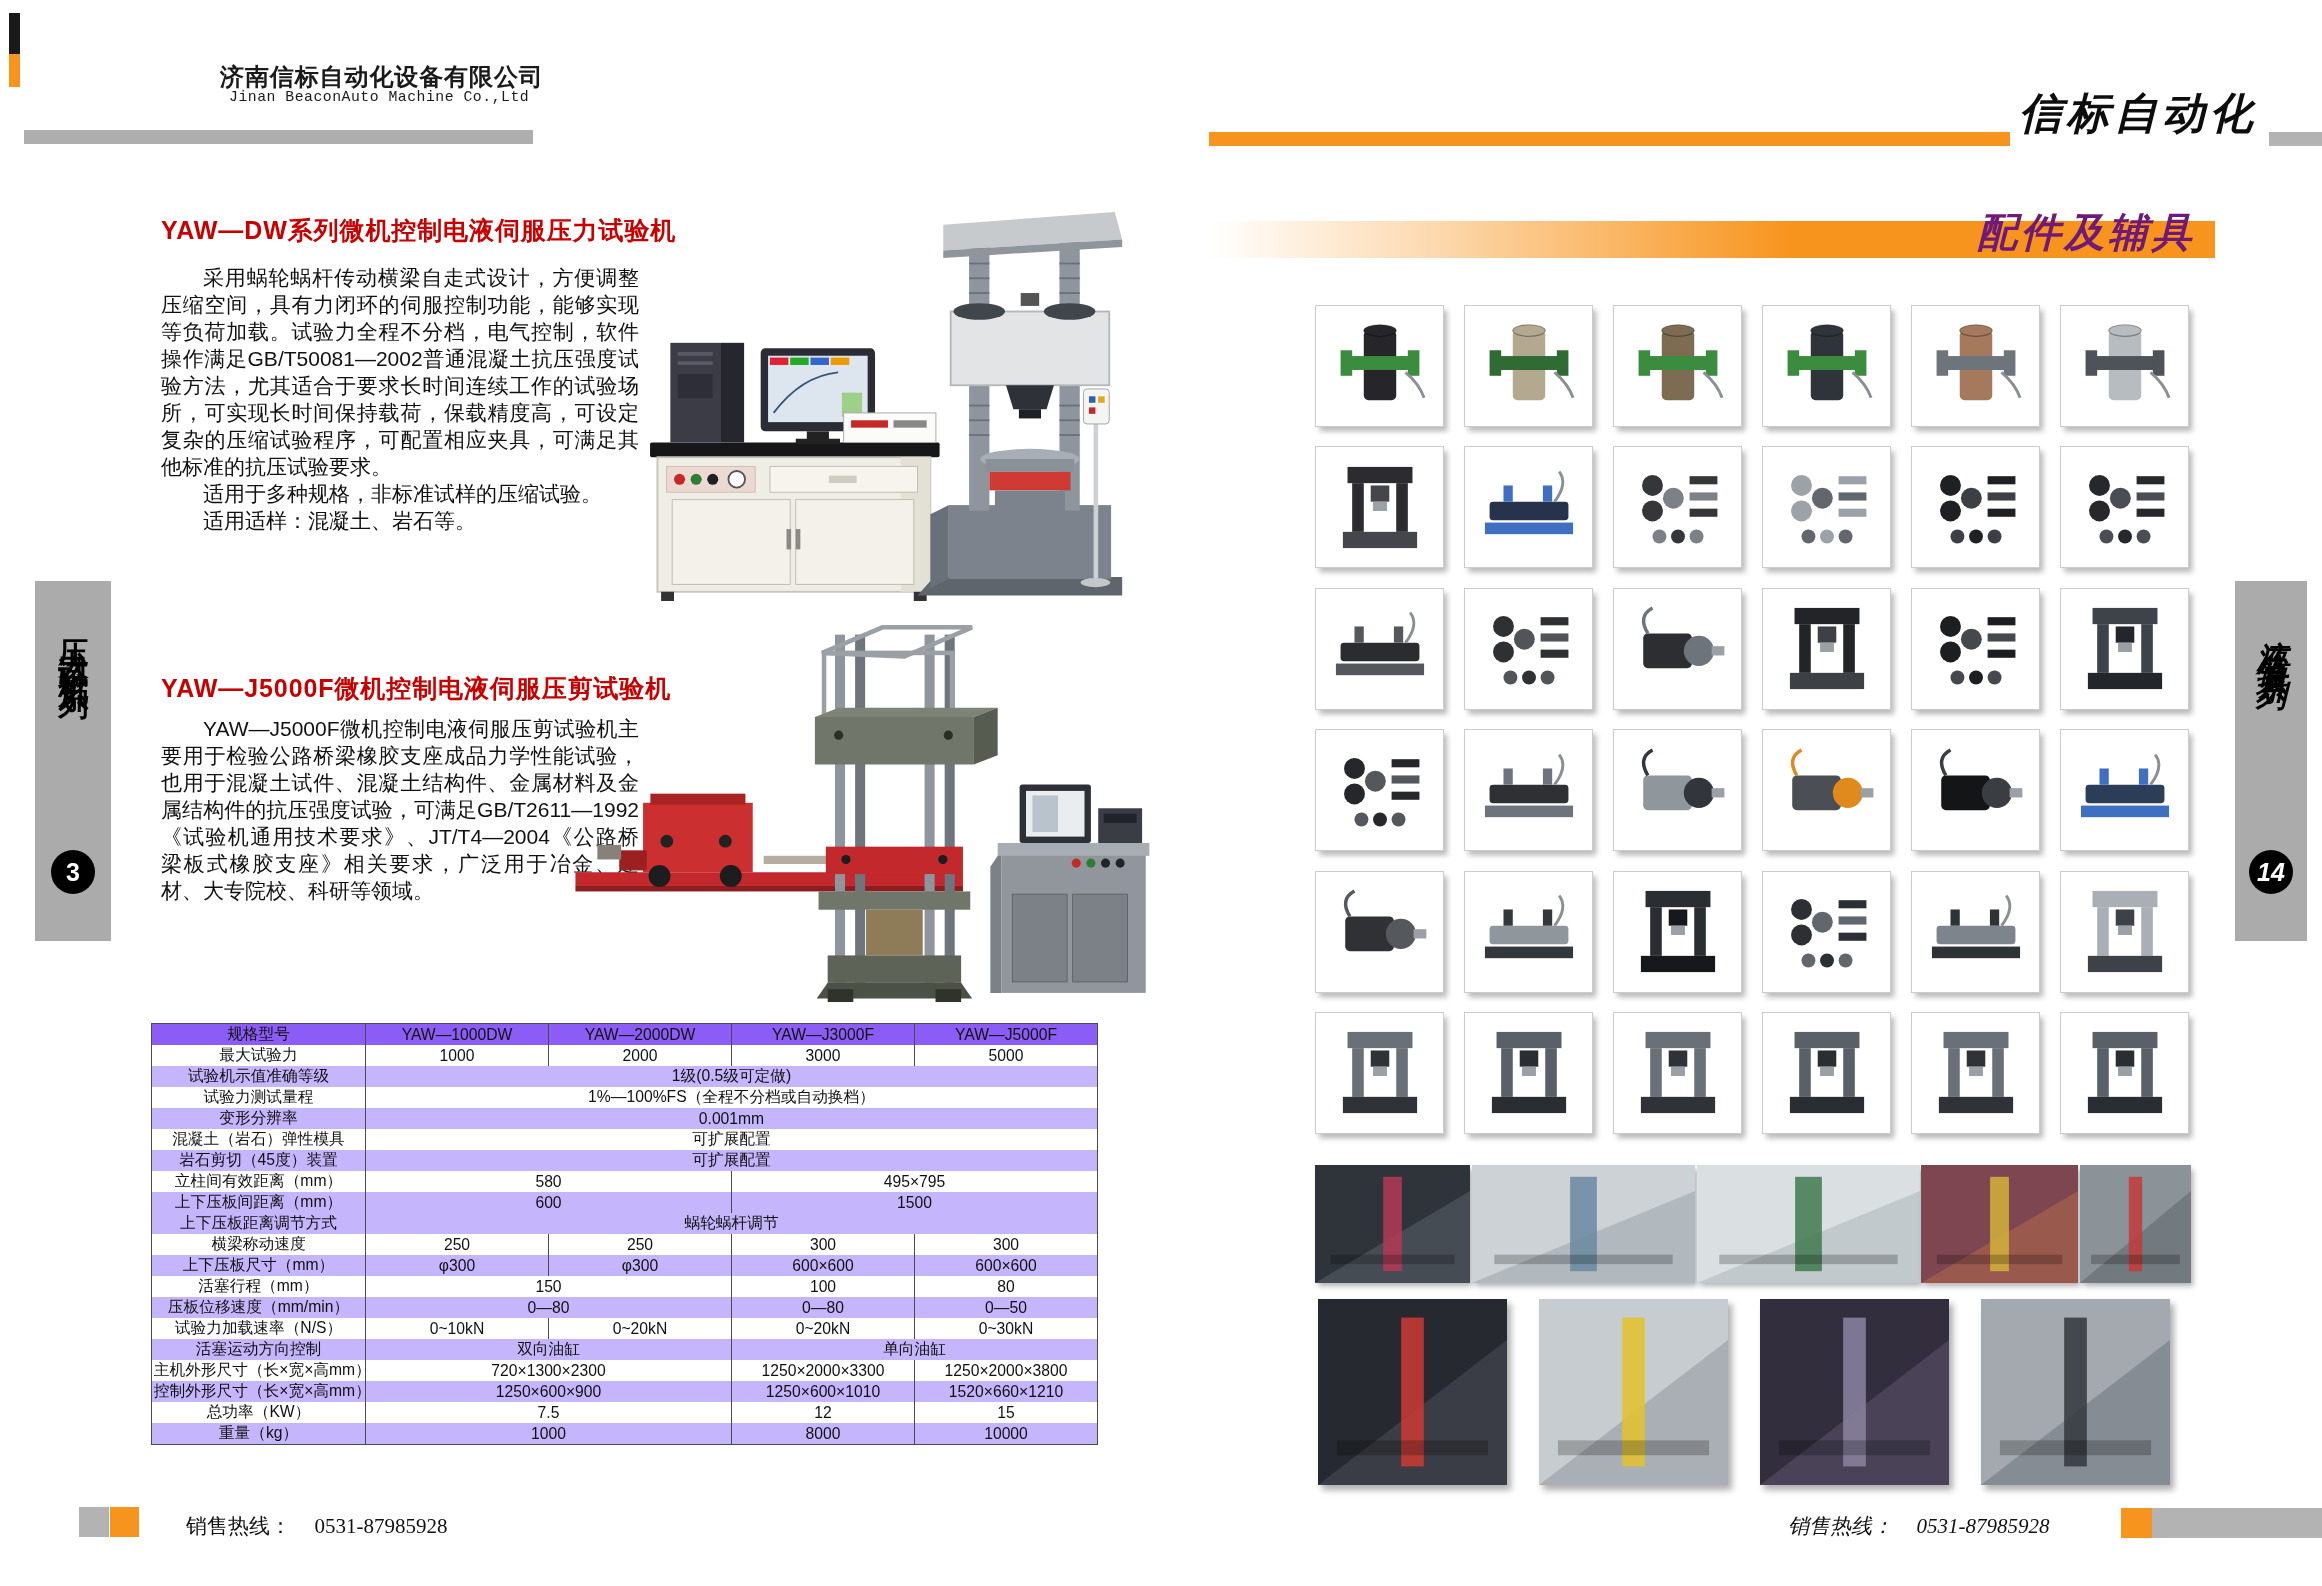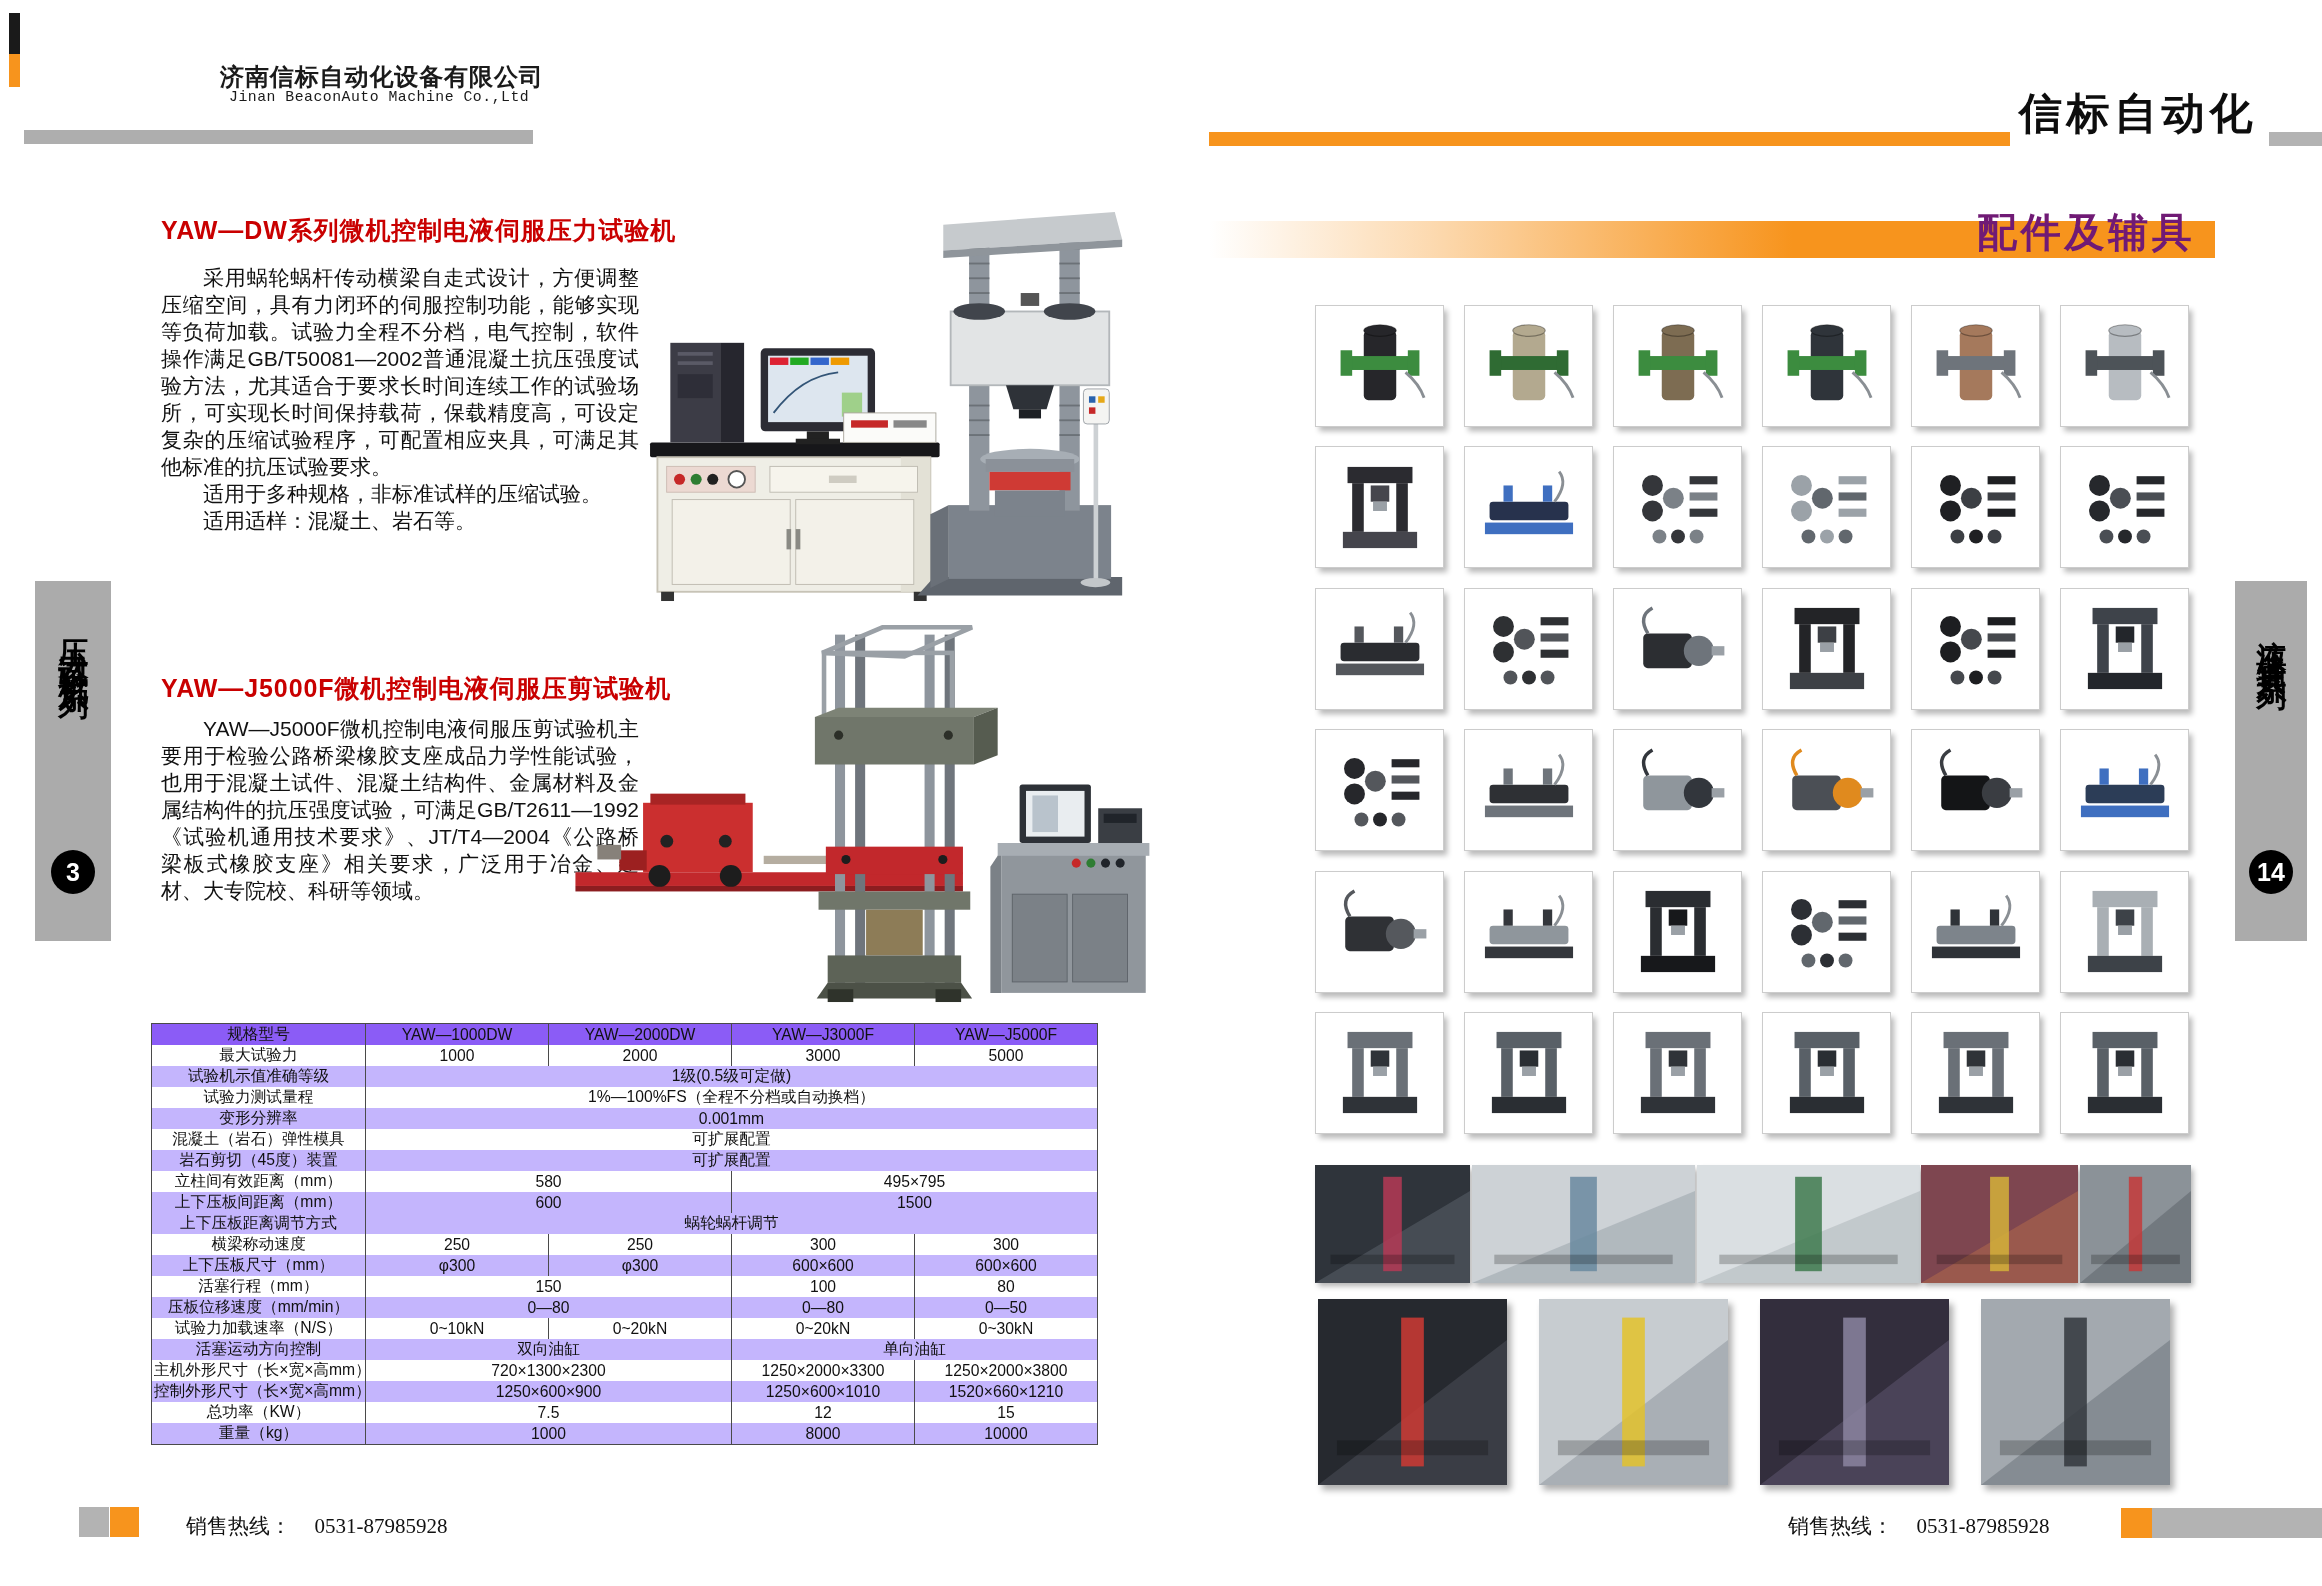--- a/index.html
+++ b/index.html
@@ -342,21 +342,21 @@
 
     <div class="abs gray-bar" style="left:55px;top:1507px;width:30px;height:30px;"></div>
     <div class="abs accent-bar" style="left:86px;top:1507px;width:29px;height:30px;"></div>
     <div class="abs footer-text" style="left:162px;top:1512px;">
       <span>销售热线：</span>
       <span style="display:inline-block;width:13px;"></span>
       <span>0531-87985928</span>
     </div>
   </div>
 
-  <div class="abs" style="left:1161px;top:0;width:1161px;height:1587px;">
+  <div class="abs" style="left:1161px;top:0;width:1161px;height:1587px;font-style:italic;">
 
     <div class="abs accent-bar" style="left:48px;top:132px;width:801px;height:14px;"></div>
     <div class="abs brand" style="left:858px;top:85px;">信标自动化</div>
     <div class="abs gray-bar" style="left:1108px;top:132px;width:54px;height:14px;"></div>
 
     <div class="abs sub-band" style="left:48px;top:221px;width:1006px;height:37px;"></div>
     <div class="abs subtitle" style="left:816px;top:205px;">配件及辅具</div>
 
     <div id="acc-grid" class="abs" style="left:154px;top:305px;width:877px;">
         <div class="tile"><svg viewBox="0 0 100 94" preserveAspectRatio="xMidYMid meet">

